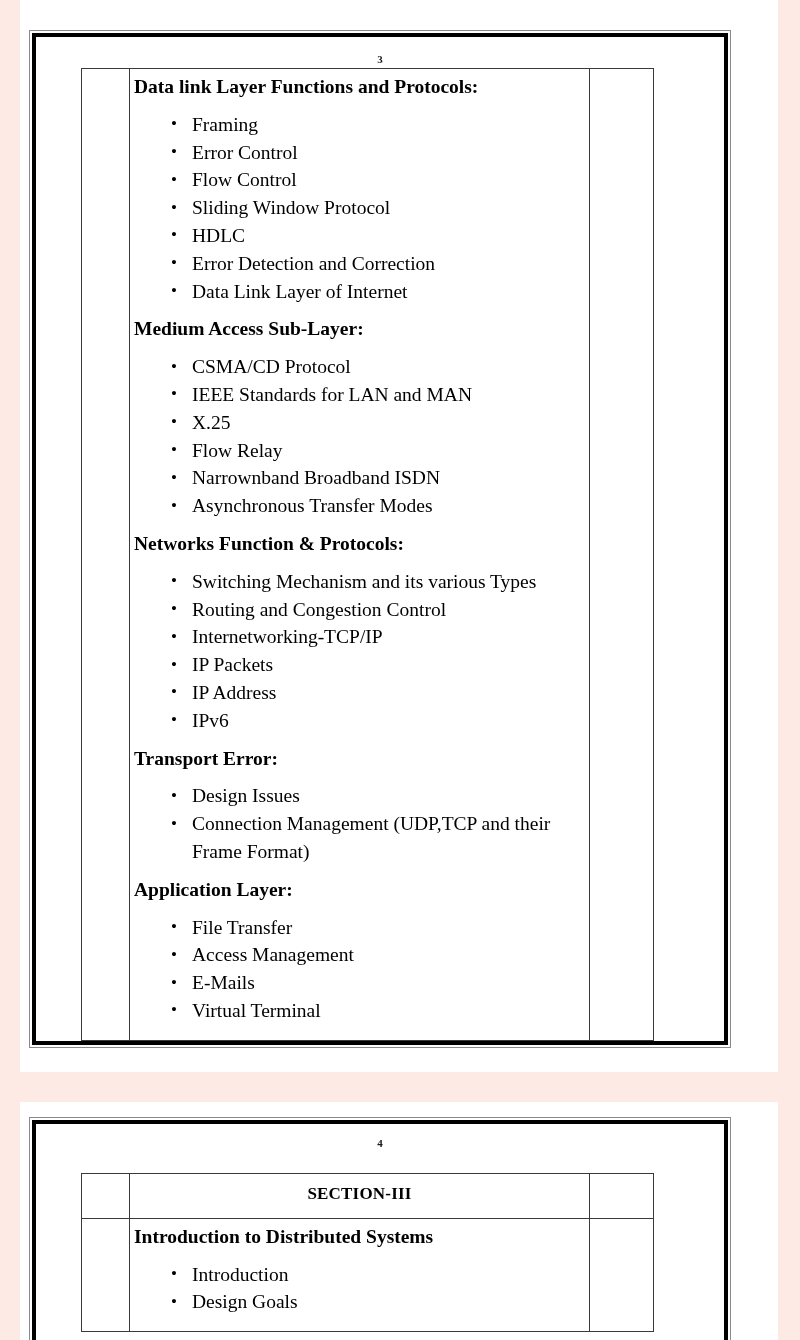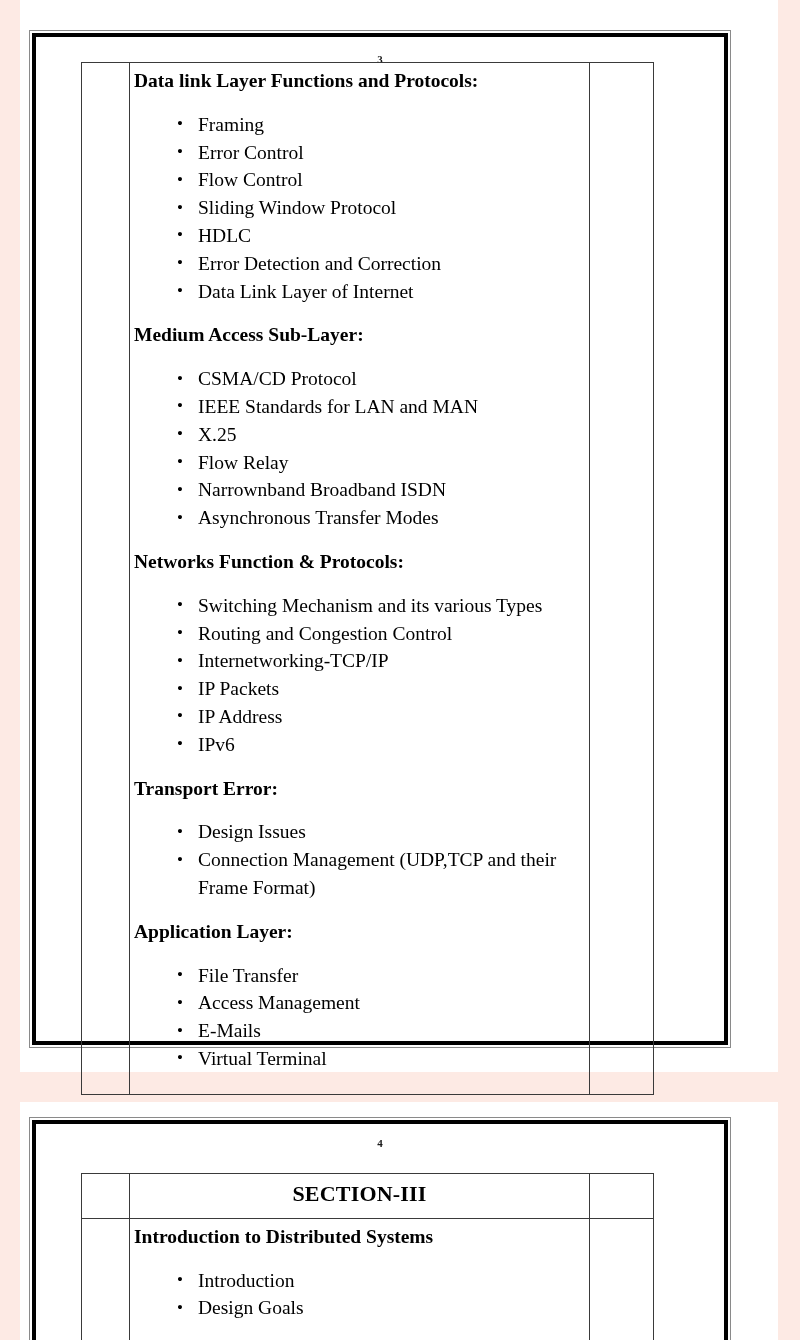--- a/index.html
+++ b/index.html
@@ -59,21 +59,21 @@
     letter-spacing: 0.2px;
   }
 
   
   .syllabus-table {
     position: absolute;
     border-collapse: collapse;
     table-layout: fixed;
     width: 569px;
   }
-  #table-page-3 { left: 81px; top: 62px; }
+  #table-page-3 { left: 81px; top: 68px; }
   #table-page-4 { left: 81px; top: 70px; }
 
   .syllabus-table td {
     border: 1px solid #3a3a3a;
     padding: 0;
     vertical-align: top;
   }
   .col-num     { width: 47px; }
   .col-content { width: 459px; }
   .col-hours   { width: 63px; }
@@ -84,21 +84,21 @@
 
   .group-heading {
     font-weight: bold;
     font-size: 19.5px;
     line-height: 27.8px;
     color: #000000;
     white-space: nowrap;
   }
 
   .bullet-list {
-    margin: 16px;
+    margin: 10px;
     padding: 0;
     list-style: none;
   }
   .bullet-list li {
     position: relative;
     font-size: 19.5px;
     line-height: 27.8px;
     color: #000000;
     padding-left: 48px;
   }
@@ -112,21 +112,21 @@
     color: #000000;
   }
   .bullet-list li.wrap {
     white-space: normal;
     max-width: 400px;
   }
 
   .section-label {
     text-align: center;
     font-weight: bold;
-    font-size: 22px;
+    font-size: 17px;
     line-height: 27.8px;
     letter-spacing: 0.2px;
     padding: 6px 0 10px 0;
     color: #000000;
   }
 
   .cell-tall { height: 48px; }
 
   
   .clip-bottom { overflow: hidden; }

